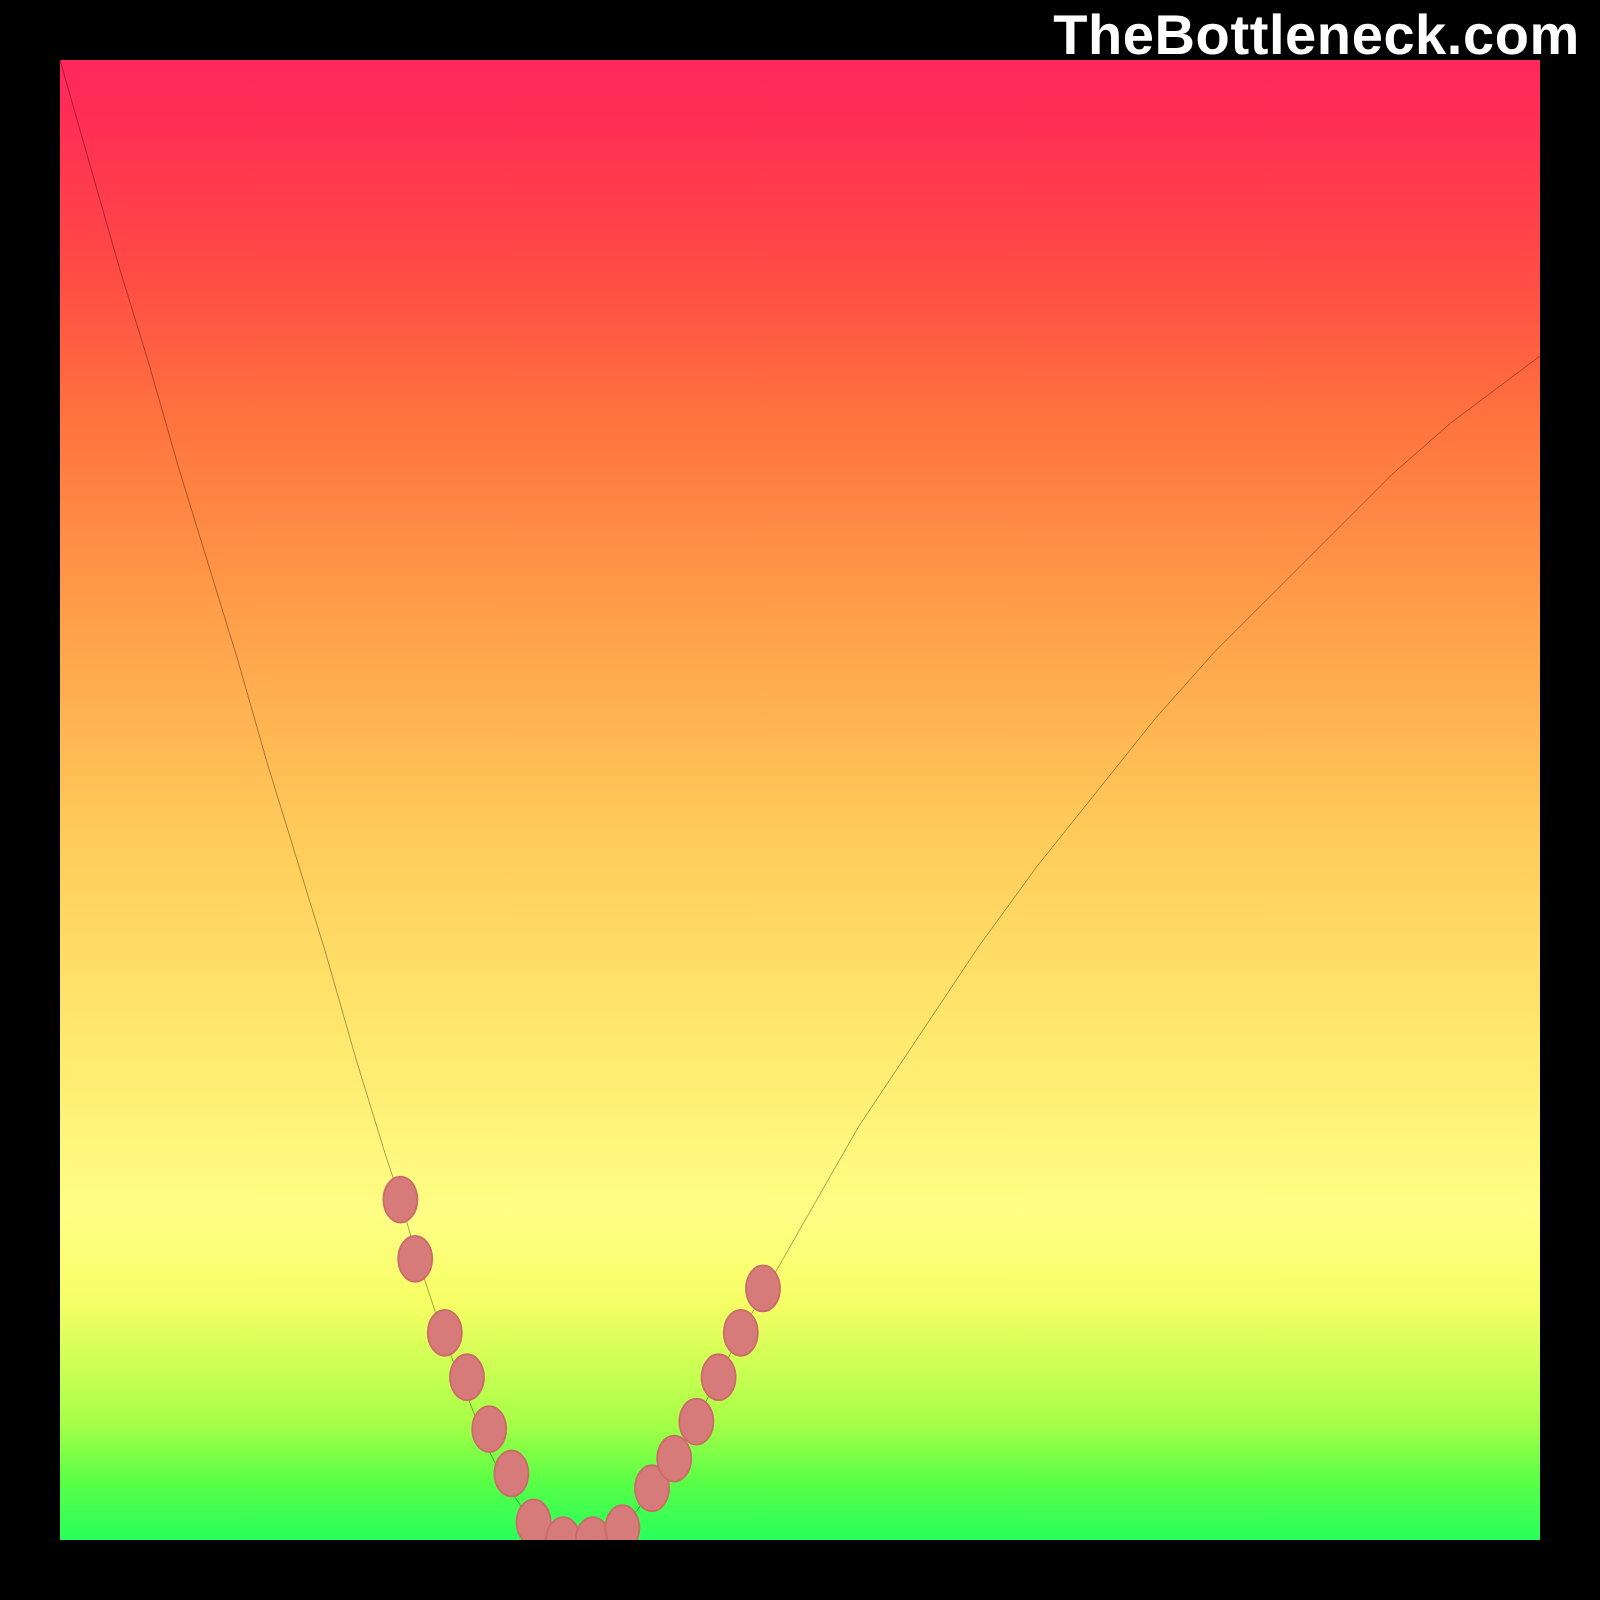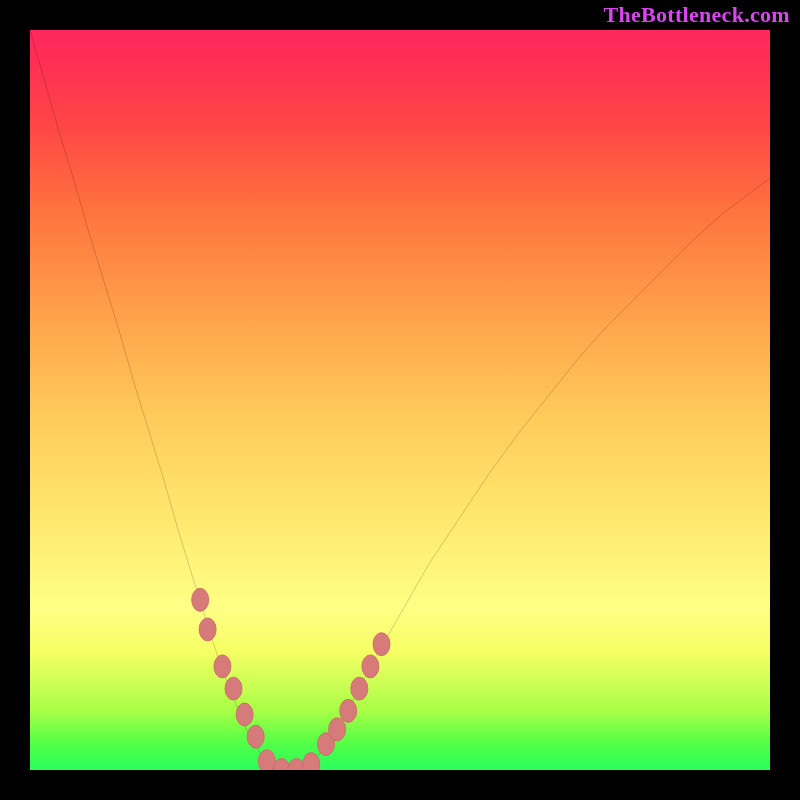--- a/index.html
+++ b/index.html
@@ -43,25 +43,24 @@
   .curve {
     position: absolute;
     left: 0; top: 0;
     width: 740px; height: 740px;
     pointer-events: none;
   }
   .attribution {
     position: absolute;
     top: 2px;
     right: 10px;
-    color: #d946ef;
-    font-size: 22px;
+    color: #ffffff;
+    font-size: 28px;
     font-weight: 600;
     letter-spacing: 0.3px;
-    font-family: Liberation Serif, serif;
   }
 </style>
 </head>
 <body>
 
 <div class="frame">
 
   <div class="plot">
     <svg class="curve" viewBox="0 0 100 100" preserveAspectRatio="none">
       <path id="curve-path" fill="none" stroke="#000000" stroke-width="0.18" vector-effect="non-scaling-stroke" d="M0.000 0.000 L2.000 7.000 L4.000 14.000 L6.000 20.500 L8.000 27.500 L10.000 34.000 L12.000 40.500 L14.000 47.500 L16.000 54.000 L18.000 60.500 L20.000 67.500 L22.000 74.000 L23.000 77.000 L24.000 80.500 L25.000 83.500 L26.000 86.500 L27.000 89.000 L28.000 91.500 L29.000 94.000 L30.000 96.000 L31.000 97.500 L32.000 98.800 L33.000 99.500 L34.000 99.800 L35.000 100.000 L36.000 100.000 L37.000 99.700 L38.000 99.000 L39.000 98.000 L40.000 96.500 L42.000 93.500 L44.000 90.000 L46.000 86.000 L48.000 82.500 L50.000 79.000 L54.000 72.000 L58.000 66.000 L62.000 60.000 L66.000 54.500 L70.000 49.500 L74.000 44.500 L78.000 40.000 L82.000 36.000 L86.000 32.000 L90.000 28.000 L94.000 24.500 L98.000 21.500 L100.000 20.000"></path>

